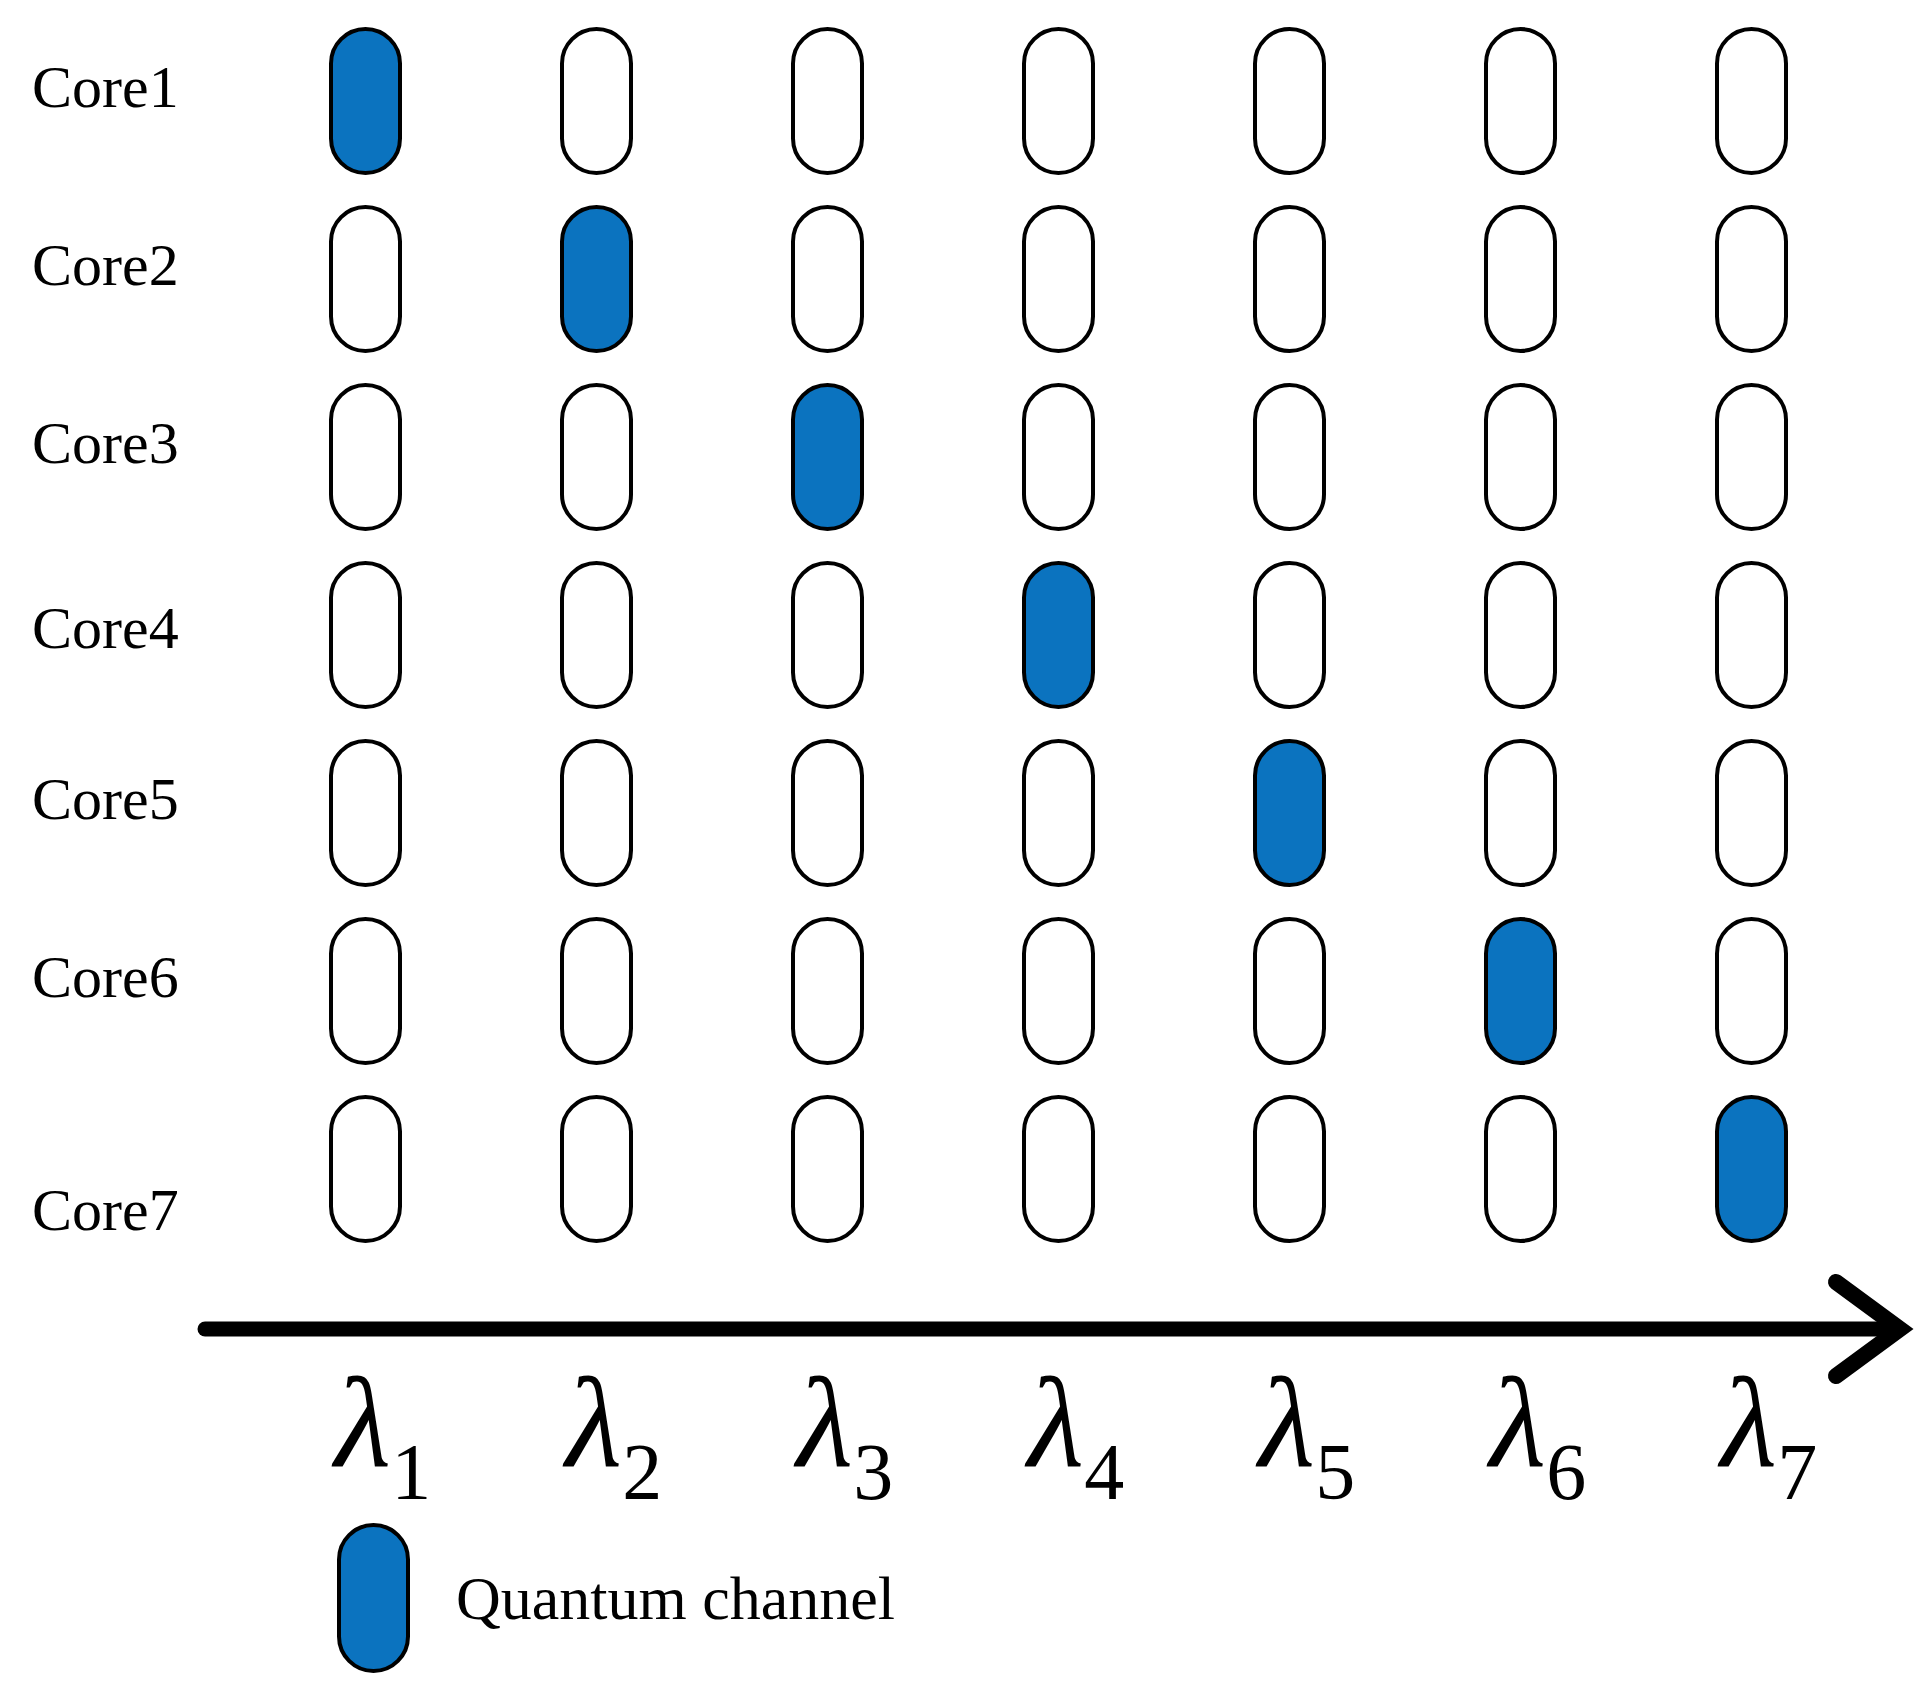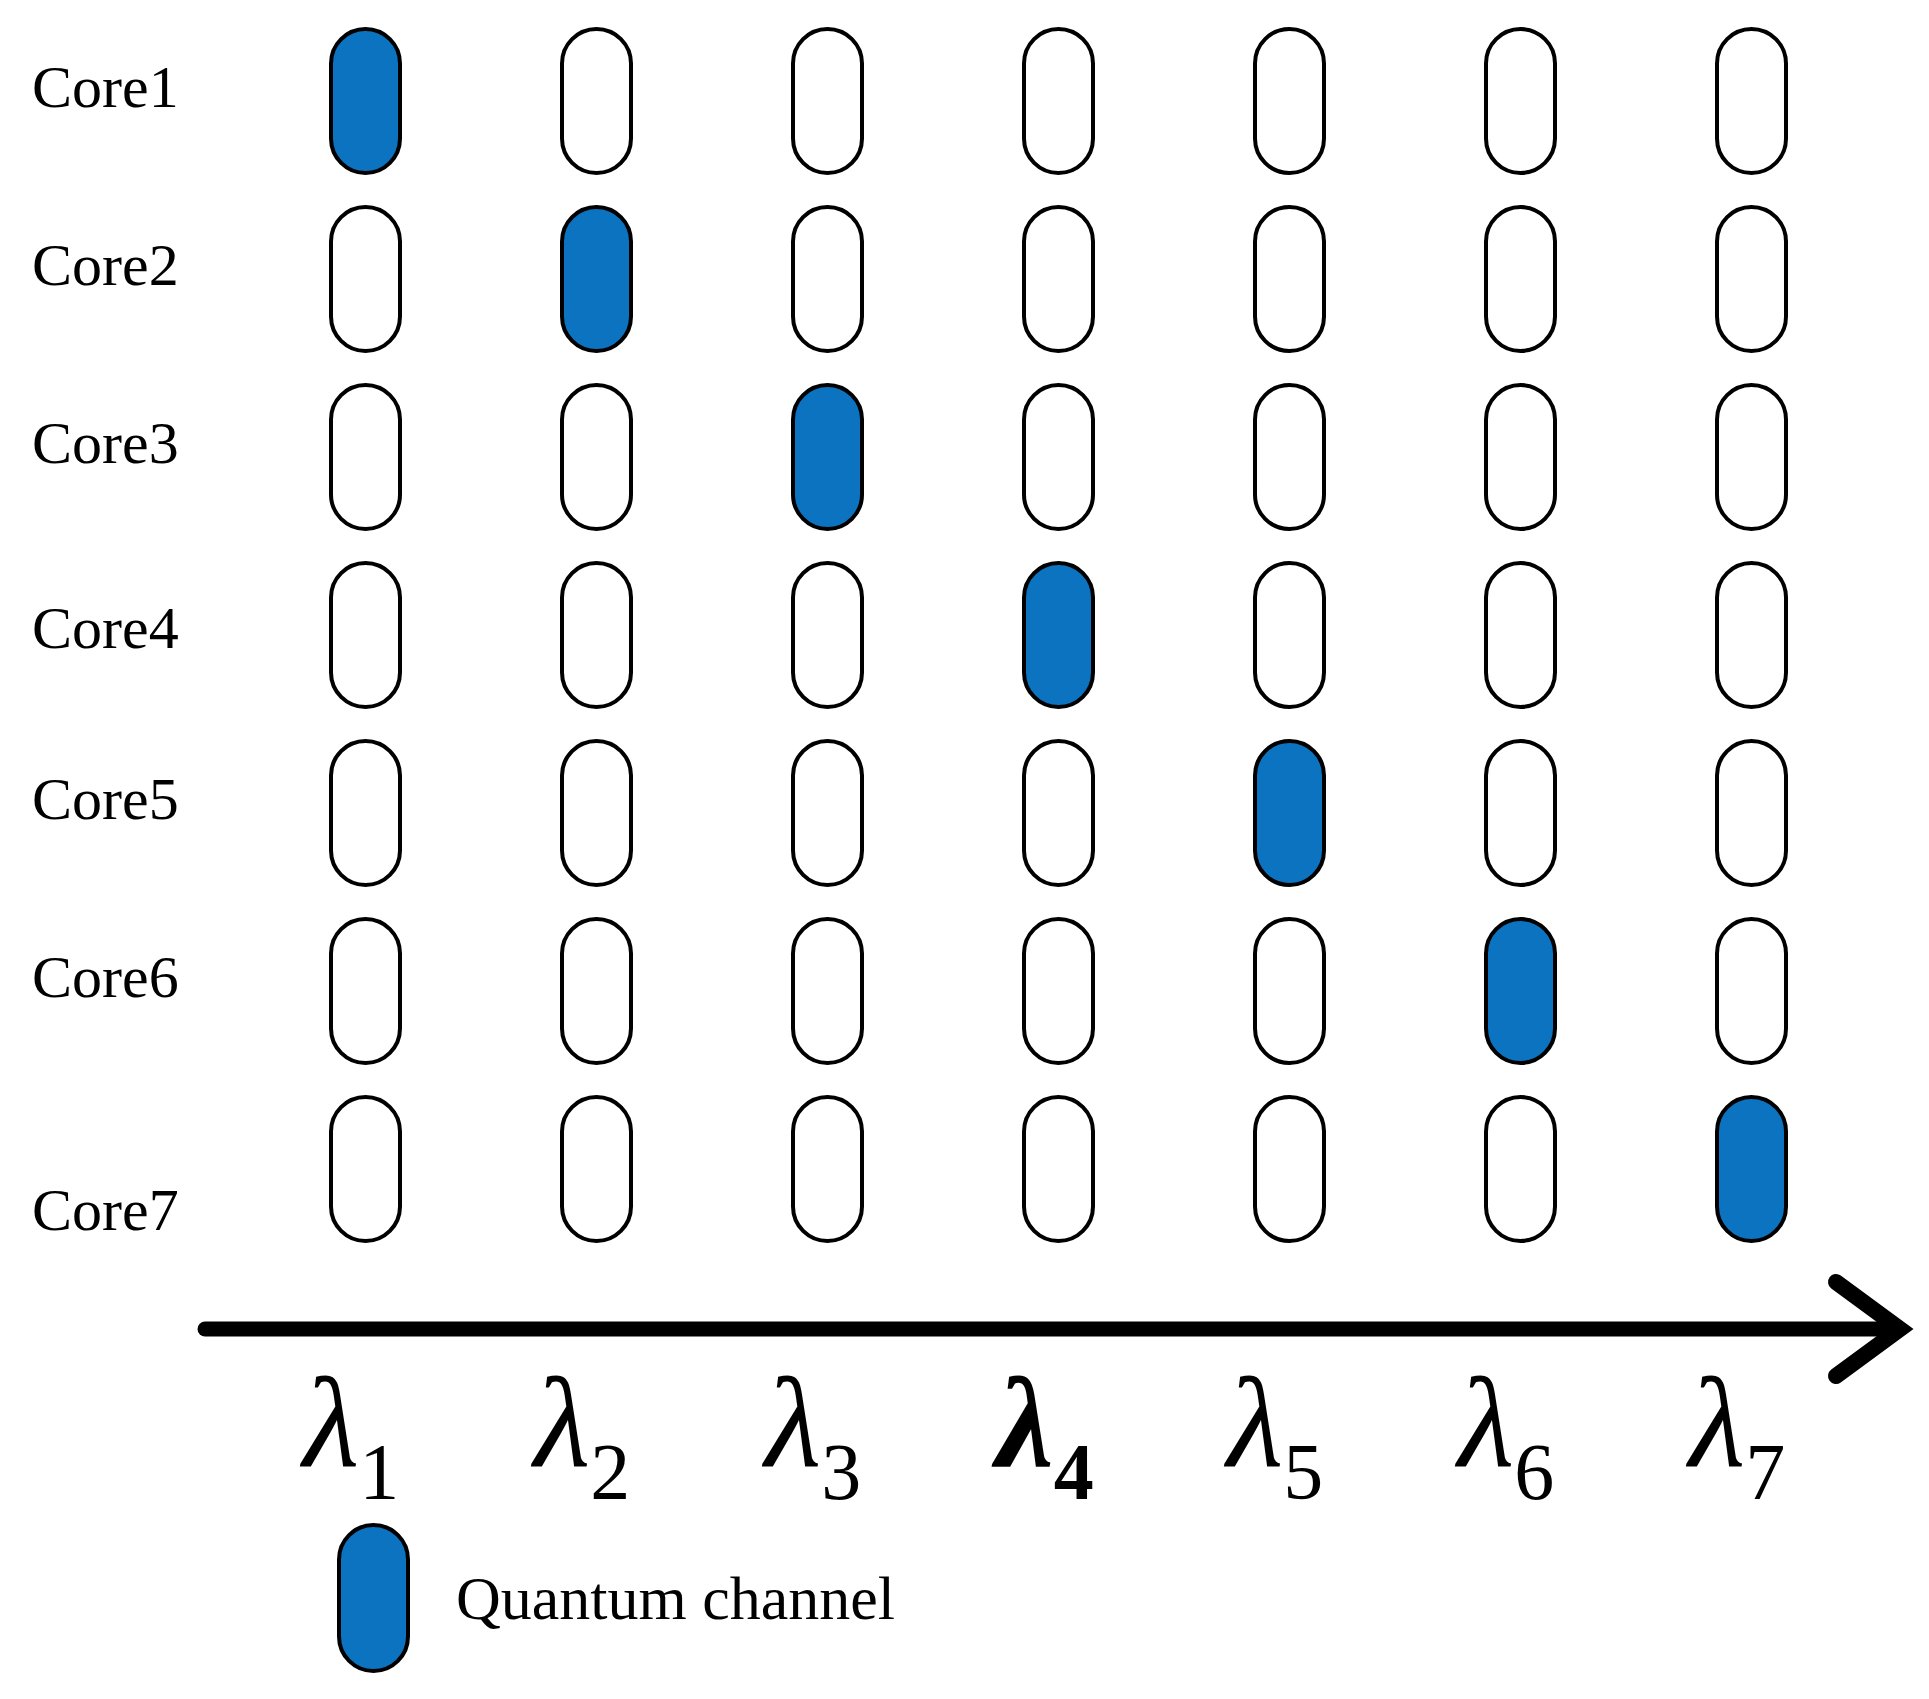--- a/index.html
+++ b/index.html
@@ -44,20 +44,21 @@
     position: absolute;
     left: 0;
     top: 1262px;
     width: 1929px;
     height: 135px;
   }
   .lambda-label {
     position: absolute;
     top: 1352px;
     width: 160px;
+    text-align: center;
     font-size: 130px;
     line-height: 1.1;
     white-space: nowrap;
   }
   .lambda-label .lam {
     font-style: italic;
   }
   .lambda-label sub {
     font-size: 80px;
     font-style: normal;
@@ -151,21 +152,21 @@
 
   <svg class="axis-svg" viewBox="0 0 1929 135" xmlns="http://www.w3.org/2000/svg">
     <line x1="205" y1="67" x2="1886" y2="67" stroke="#000000" stroke-width="15" stroke-linecap="round"></line>
     <polyline points="1836,20 1900,67 1836,114" fill="none" stroke="#000000" stroke-width="16" stroke-linecap="round" stroke-linejoin="miter"></polyline>
   </svg>
 
   <div id="lambda-row">
       <div class="lambda-label" style="left: 303px;"><span class="lam">λ</span><sub>1</sub></div>
       <div class="lambda-label" style="left: 534px;"><span class="lam">λ</span><sub>2</sub></div>
       <div class="lambda-label" style="left: 765px;"><span class="lam">λ</span><sub>3</sub></div>
-      <div class="lambda-label" style="left: 996px; font-weight: bold;"><span class="lam">λ</span><sub>4</sub></div>
+      <div class="lambda-label" style="left: 996px;"><span class="lam">λ</span><sub>4</sub></div>
       <div class="lambda-label" style="left: 1227px;"><span class="lam">λ</span><sub>5</sub></div>
       <div class="lambda-label" style="left: 1458px;"><span class="lam">λ</span><sub>6</sub></div>
       <div class="lambda-label" style="left: 1689px;"><span class="lam">λ</span><sub>7</sub></div>
     </div>
 
   <div class="legend-item legend-quantum">
     <span class="pill active"></span>
     <span class="legend-text">Quantum channel</span>
   </div>
 

